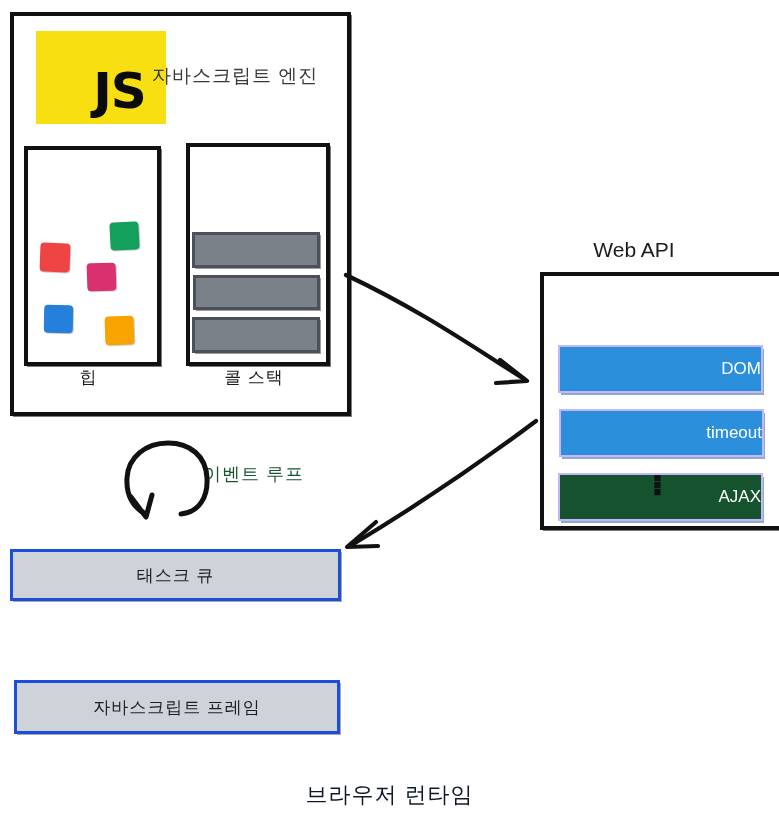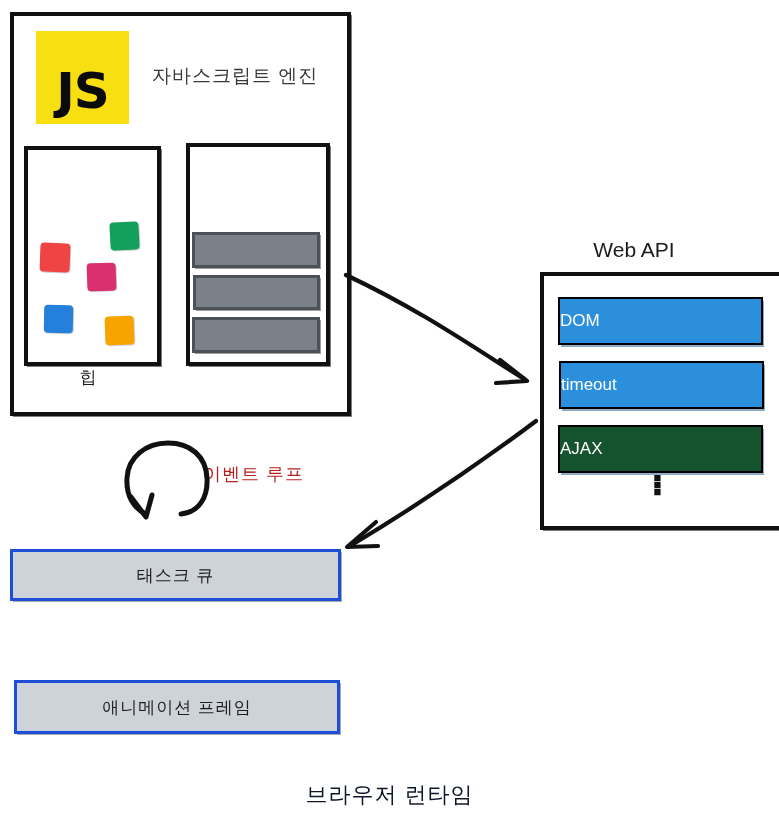--- a/index.html
+++ b/index.html
@@ -36,20 +36,21 @@
   }
 
   
   #js-logo {
     left: 36px; top: 31px;
     width: 93px; height: 93px;
     background: #F7DF11;
     display: flex;
     align-items: flex-end;
     justify-content: center;
+    padding-left: 37px;
   }
   #js-logo .js-text {
     font-family: "DejaVu Sans", "Liberation Sans", sans-serif;
     font-weight: bold;
     font-size: 50px;
     line-height: 1;
     color: #0b0b0b;
     letter-spacing: -1px;
     padding-bottom: 8px;
   }
@@ -109,45 +110,46 @@
     color: #1b1b1b;
   }
   #webapi-box {
     left: 540px; top: 272px;
     width: 235px; height: 250px;
     border-width: 4px;
   }
   .api-item {
     position: absolute;
     background: #2B8FDC;
-    border: 2px solid #000000;
+    border: 2px solid #c4b5fd;
     color: #ffffff;
     font-size: 17px;
     display: flex;
     align-items: center;
-    justify-content: flex-start;
+    justify-content: flex-end;
     box-shadow: 2px 3px 0 -1px rgba(30,90,140,0.5);
+    margin-top: 48px;
   }
   #api-dots {
     position: absolute;
     left: 540px; top: 474px;
     width: 235px;
     text-align: center;
     color: #111;
     font-size: 13px;
     line-height: 7px;
     letter-spacing: 0;
   }
   #api-dots span { display: block; }
 
   
   #eventloop-label {
     left: 203px; top: 462px;
     font-size: 18px;
-    color: #b91c1c;
+    color: #14532d;
     letter-spacing: 1px;
     white-space: nowrap;
   }
 
   
   .queue-box {
     position: absolute;
     background: #ced3d9;
     border: 3px solid #1d4ed8;
     display: flex;
@@ -201,20 +203,21 @@
       <div class="heap-obj" style="left: 105px; top: 316px; width: 29px; height: 29px; background: rgb(247, 164, 0); transform: rotate(-2deg);"></div>
     </div>
   <div class="caption" style="left:24px; top:366px; width:129px;">힙</div>
 
   <div class="sketch-box" id="callstack-box"></div>
   <div id="callstack-frames">
       <div class="stack-frame" style="left: 192px; top: 232px; width: 122px; height: 30px; background: rgb(123, 129, 137);"></div>
       <div class="stack-frame" style="left: 193px; top: 275px; width: 121px; height: 29px; background: rgb(123, 129, 137);"></div>
       <div class="stack-frame" style="left: 192px; top: 317px; width: 122px; height: 30px; background: rgb(123, 129, 137);"></div>
     </div>
+  <div class="caption" style="left:186px; top:366px; width:136px;">콜 스택</div>
 
   <div class="abs" id="webapi-title">Web API</div>
   <div class="sketch-box" id="webapi-box"></div>
   <div id="webapi-items">
       <div class="api-item" style="left: 558px; top: 297px; width: 201px; height: 44px; background: rgb(43, 143, 220);">
         <span>DOM</span>
       </div>
       <div class="api-item" style="left: 559px; top: 361px; width: 201px; height: 44px; background: rgb(43, 143, 220);">
         <span>timeout</span>
       </div>
@@ -227,21 +230,21 @@
     <span>■</span>
     <span>■</span>
   </div>
 
   <div class="abs" id="eventloop-label">이벤트 루프</div>
 
   <div class="queue-box" id="queue-0">
     <span>태스크 큐</span>
   </div>
   <div class="queue-box" id="queue-2">
-    <span>애니메이션 프레임</span>
+    <span>자바스크립트 프레임</span>
   </div>
 
   <div class="abs" id="runtime-caption">브라우저 런타임</div>
 
   <svg class="overlay" viewBox="0 0 779 824">
 
     <g>
       <path d="M346,275 C 420,310 470,345 524,379" stroke="#111" stroke-width="4.2" fill="none" stroke-linecap="round"></path>
       <path d="M500,360 L527,381 L496,383" stroke="#111" stroke-width="4.2" fill="none" stroke-linecap="round" stroke-linejoin="round"></path>
     </g>

